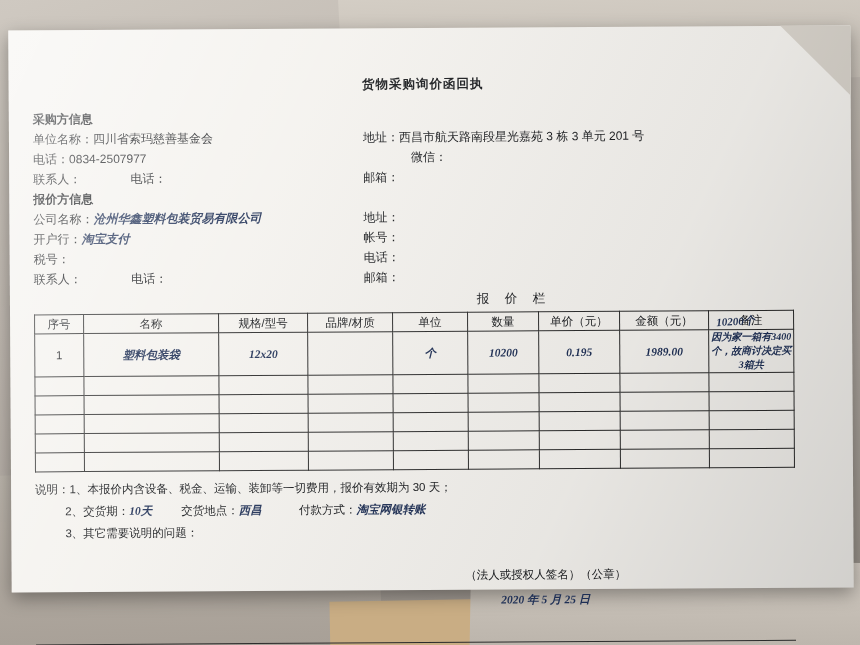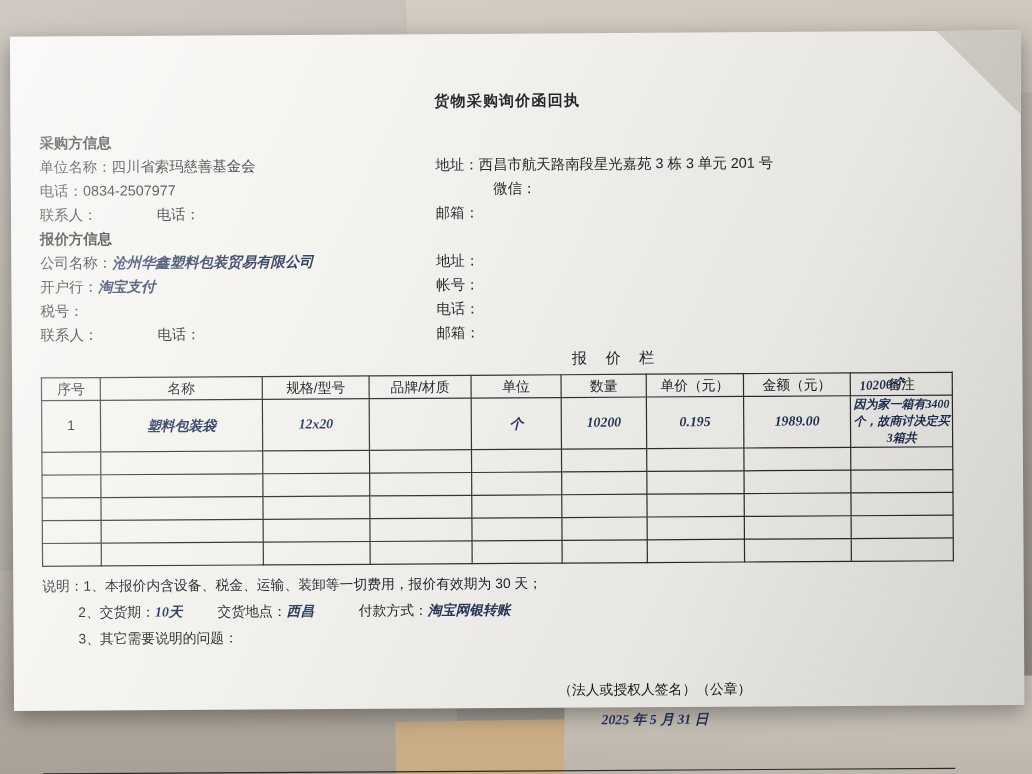--- a/index.html
+++ b/index.html
@@ -336,25 +336,25 @@
           <span style="padding-left:34px">付款方式：</span><span class="hw-blue">淘宝网银转账</span>
         </div>
         <div style="padding-left:30px">
           <span>3、其它需要说明的问题：</span>
         </div>
       </div>
 
       <div class="sig-area">
         <div>（法人或授权人签名）（公章）</div>
         <div style="margin-top:10px" class="hw-blue">
-          <span>2025</span>
+          <span>2020</span>
           <span>年</span>
           <span>5</span>
           <span>月</span>
-          <span>31</span>
+          <span>25</span>
           <span>日</span>
         </div>
       </div>
 
       <div class="sig-line"></div>
 
       <div class="margin-note">10200个</div>
 
     </div>
     <div class="shade"></div>

